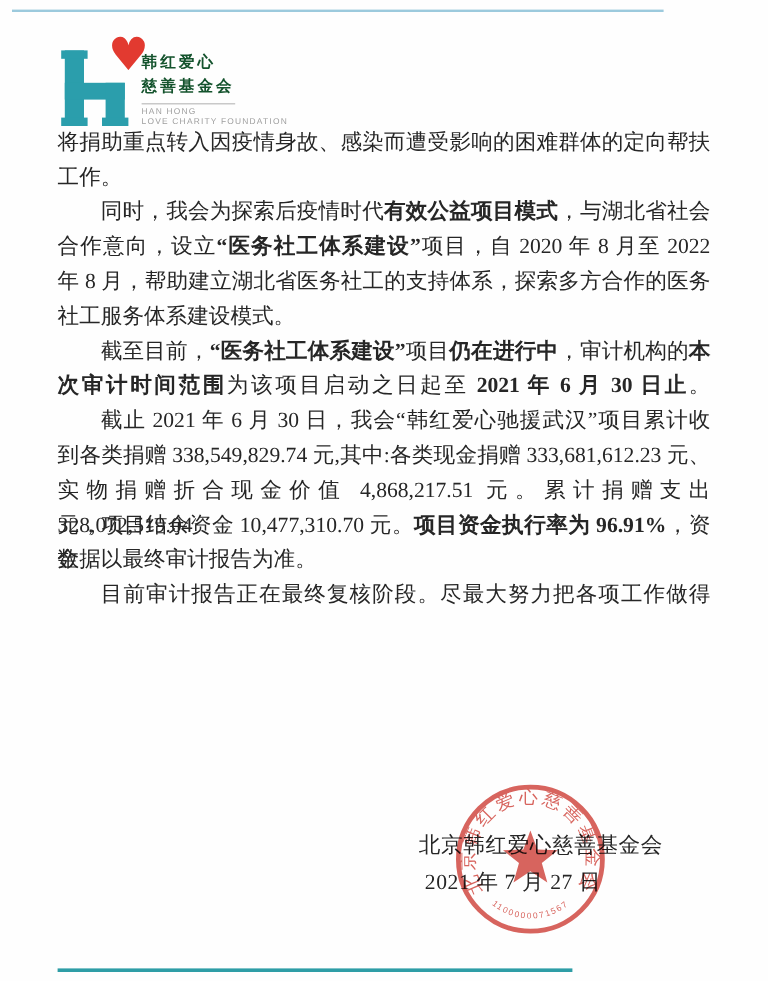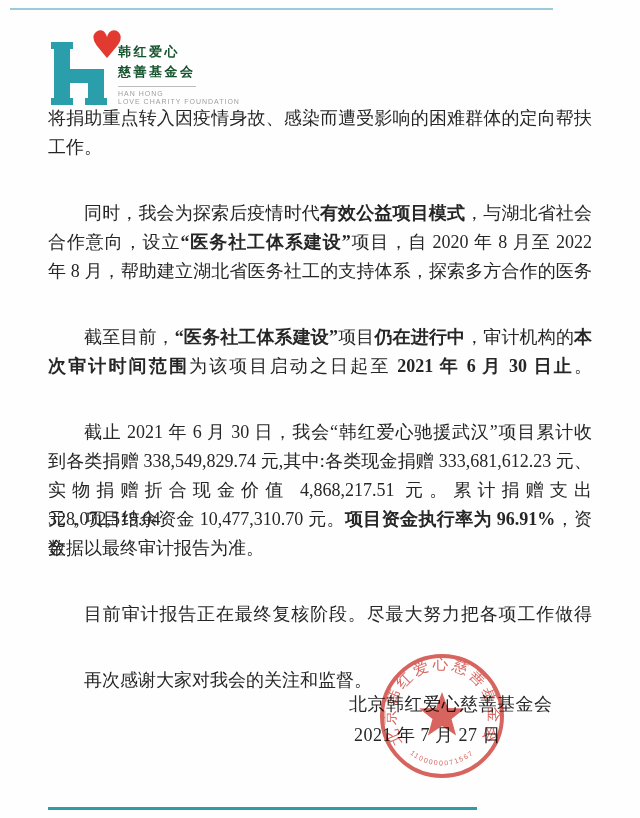--- a/index.html
+++ b/index.html
@@ -28,21 +28,21 @@
   .logo-div{position:absolute;left:118px;top:86px;width:78px;height:1px;background:#bcbcbc;}
   .logo-en{position:absolute;left:118px;color:#9e9e9e;font-size:7px;line-height:8px;
            letter-spacing:1px;font-family:"Liberation Sans","DejaVu Sans",sans-serif;}
   .logo-en1{top:90px;} .logo-en2{top:98px;}
 
   
   .body-text{position:absolute;left:48px;top:104px;width:544px;}
   .line{font-size:18px;line-height:29px;height:29px;text-align:justify;text-align-last:left;
         text-justify:inter-character;}
   .line.fill{text-align-last:justify;}
-  .line.indent{text-indent:36px;margin-top:37px;}
+  .line.indent{text-indent:36px;}
   .b{font-weight:700;}
 
   
   .sig-org{position:absolute;left:349px;top:692px;font-size:18px;letter-spacing:0.5px;}
   .sig-date{position:absolute;left:354px;top:723px;font-size:18px;letter-spacing:0.5px;}
 
   
   .seal{position:absolute;left:376px;top:650px;width:132px;height:132px;
         opacity:.82;mix-blend-mode:multiply;}
 
@@ -74,29 +74,29 @@
     <div class="logo-en logo-en1">HAN HONG</div>
     <div class="logo-en logo-en2">LOVE CHARITY FOUNDATION</div>
   </div>
 
   <div class="body-text">
       <div class="line fill"><span>将捐助重点转入因疫情身故、感染而遭受影响的困难群体的定向帮扶</span></div>
       <div class="line"><span>工作。</span></div>
       <div class="line indent fill"><span>同时，我会为探索后疫情时代</span><span class="b">有效公益项目模式</span><span>，与湖北省社会</span></div>
       <div class="line fill"><span>合作意向，设立</span><span class="b">“医务社工体系建设”</span><span>项目，自 2020 年 8 月至 2022</span></div>
       <div class="line fill"><span>年 8 月，帮助建立湖北省医务社工的支持体系，探索多方合作的医务</span></div>
+      <div class="line"><span>社工服务体系建设模式。</span></div>
       <div class="line indent fill"><span>截至目前，</span><span class="b">“医务社工体系建设”</span><span>项目</span><span class="b">仍在进行中</span><span>，审计机构的</span><span class="b">本</span></div>
       <div class="line fill"><span class="b">次审计时间范围</span><span>为该项目启动之日起至 </span><span class="b">2021 年 6 月 30 日止</span><span>。</span></div>
       <div class="line indent fill"><span>截止 2021 年 6 月 30 日，我会“韩红爱心驰援武汉”项目累计收</span></div>
       <div class="line fill"><span>到各类捐赠 338,549,829.74 元,其中:各类现金捐赠 333,681,612.23 元、</span></div>
       <div class="line fill"><span>实物捐赠折合现金价值 4,868,217.51 元。累计捐赠支出 328,072,519.04</span></div>
       <div class="line fill"><span>元，项目结余资金 10,477,310.70 元。</span><span class="b">项目资金执行率为 96.91%</span><span>，资金</span></div>
       <div class="line"><span>数据以最终审计报告为准。</span></div>
       <div class="line indent fill"><span>目前审计报告正在最终复核阶段。尽最大努力把各项工作做得</span></div>
-      <div class="line indent"><span>再次感谢大家对我会的关注和监督。</span></div>
     </div>
 
   <div class="sig-org">北京韩红爱心慈善基金会</div>
   <div class="sig-date">2021 年 7 月 27 日</div>
 
   <svg class="seal" viewBox="0 0 132 132">
     <circle cx="66" cy="66" r="60" fill="none" stroke="#D0423A" stroke-width="4"></circle>
     <polygon fill="#D0423A" points="66,42 71.88,57.91 88.83,58.58 75.51,69.09 80.1,85.4 66,76 51.9,85.4 56.49,69.09 43.17,58.58 60.12,57.91"></polygon>
     <defs>
       <path id="sealArcTop" d="M 30,96 A 47,47 0 1 1 102,96" fill="none"></path>

